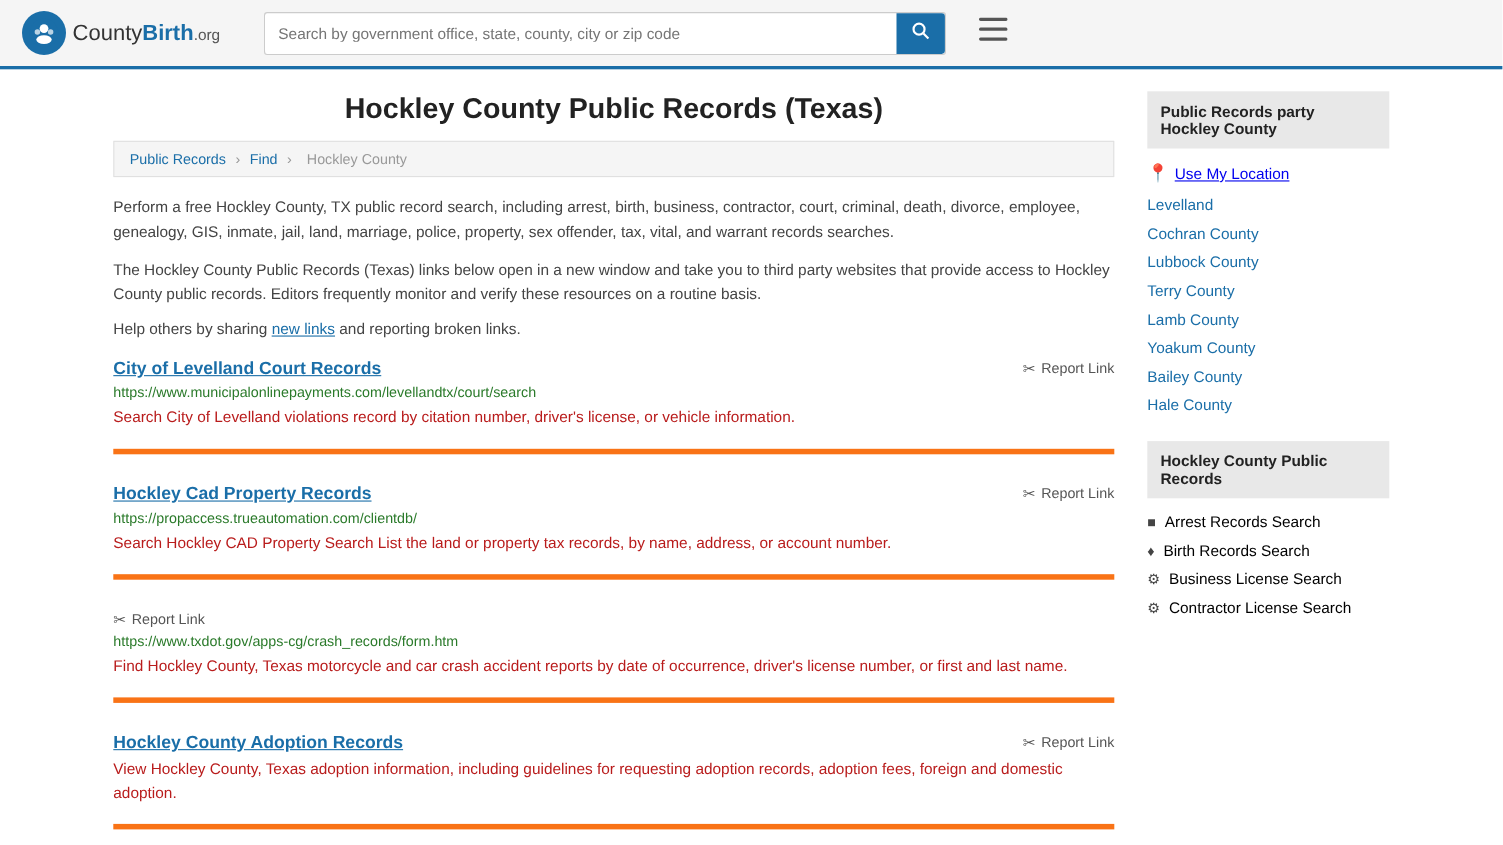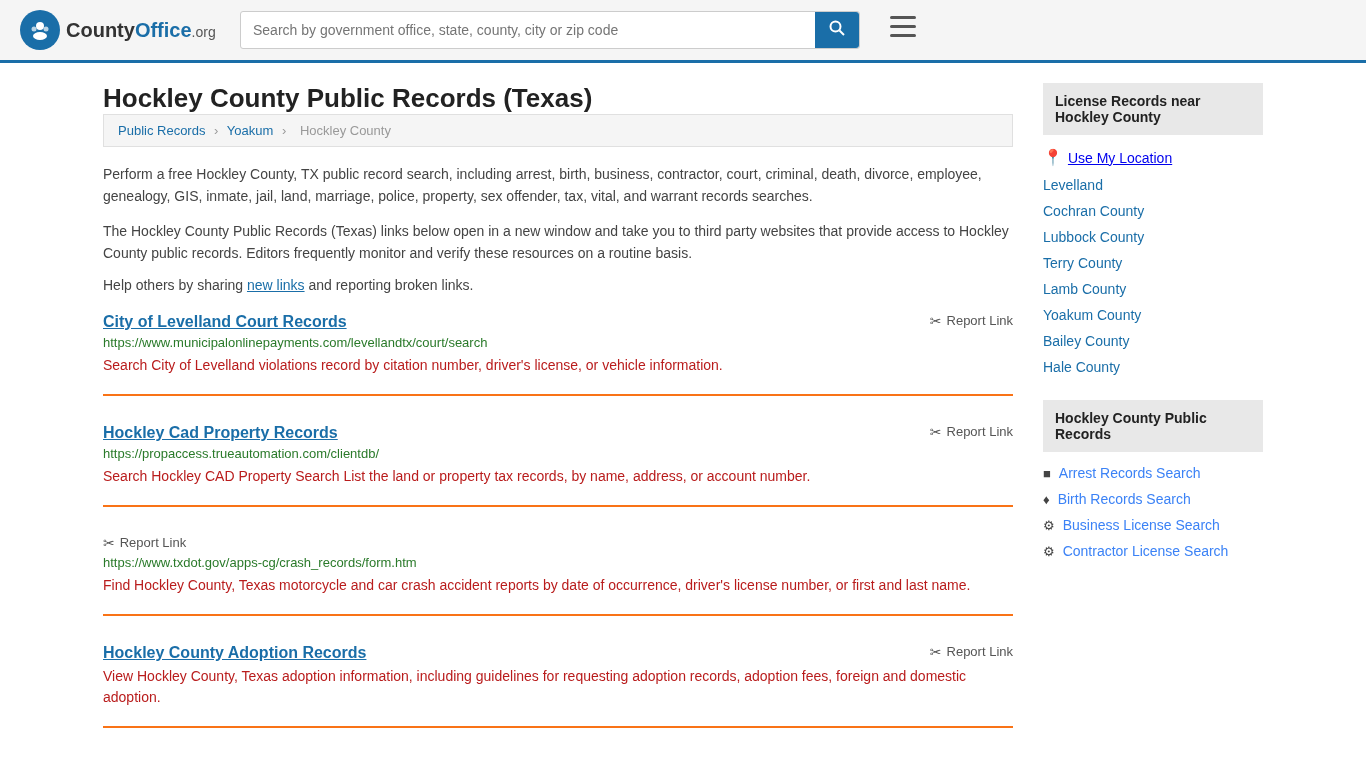--- a/index.html
+++ b/index.html
@@ -77,20 +77,22 @@
     }
 
     
     .content {
       flex: 1;
     }
     .page-title {
       font-size: 26px;
       font-weight: bold;
       color: #222;
+      margin-bottom: 14px;
+      text-align: center;
     }
     .breadcrumb {
       background: #f5f5f5;
       border: 1px solid #e0e0e0;
       padding: 8px 14px;
       margin-bottom: 16px;
       font-size: 13px;
       color: #555;
     }
     .breadcrumb a {
@@ -113,21 +115,21 @@
       margin-bottom: 20px;
     }
     .share-text a {
       color: #1a6ea8;
       text-decoration: underline;
     }
 
     
     .record-entry {
       margin-bottom: 28px;
-      border-bottom: 2px solid #f97316;
+      border-bottom: 5px solid #f97316;
       padding-bottom: 18px;
     }
     .record-header {
       display: flex;
       justify-content: space-between;
       align-items: flex-start;
       margin-bottom: 4px;
     }
     .record-title {
       font-size: 16px;
@@ -202,41 +204,41 @@
       display: flex;
       align-items: center;
       gap: 8px;
       padding: 5px 0;
     }
     .rec-icon {
       font-size: 13px;
       color: #444;
     }
     .records-link-item a {
-      color: #3b82f6;
+      color: #000000;
       text-decoration: none;
       font-size: 14px;
     }
   </style>
 </head>
 <body>
 
 <header class="header">
   <div class="logo-area">
     <div class="logo-circle">
       <svg width="28" height="28" viewBox="0 0 28 28" fill="none">
         <circle cx="14" cy="14" r="13" fill="#1a6ea8"></circle>
         <circle cx="14" cy="10" r="4" fill="white"></circle>
         <ellipse cx="14" cy="20" rx="7" ry="4" fill="white"></ellipse>
         <circle cx="8" cy="13" r="2.5" fill="white" opacity="0.7"></circle>
         <circle cx="20" cy="13" r="2.5" fill="white" opacity="0.7"></circle>
       </svg>
     </div>
     <div>
-      <span style="font-size:20px;font-weight:bold;color:#333;">County</span><span style="font-size:20px;font-weight:bold;color:#1a6ea8;">Office</span><span style="font-size:14px;color:#555;">.org</span>
+      <span style="font-size:20px;font-weight:normal;color:#333;">County</span><span style="font-size:20px;font-weight:bold;color:#1a6ea8;">Birth</span><span style="font-size:14px;color:#555;">.org</span>
     </div>
   </div>
   <div class="search-bar">
     <input class="search-input" type="text" placeholder="Search by government office, state, county, city or zip code" style="">
     <button class="search-btn">
       <svg width="16" height="16" viewBox="0 0 16 16" fill="white">
         <circle cx="6.5" cy="6.5" r="5" stroke="white" stroke-width="2" fill="none"></circle>
         <line x1="10.5" y1="10.5" x2="15" y2="15" stroke="white" stroke-width="2"></line>
       </svg>
     </button>
@@ -252,21 +254,21 @@
 
 <div class="main-container">
 
   <div class="content">
 
     <h1 class="page-title">Hockley County Public Records (Texas)</h1>
 
     <div class="breadcrumb">
       <a href="#">Public Records</a>
       <span>›</span>
-      <a href="#">Yoakum</a>
+      <a href="#">Find</a>
       <span>›</span>
       <span>Hockley County</span>
     </div>
 
     <p class="description">Perform a free Hockley County, TX public record search, including arrest, birth, business, contractor, court, criminal, death, divorce, employee, genealogy, GIS, inmate, jail, land, marriage, police, property, sex offender, tax, vital, and warrant records searches.</p>
     <p class="description">The Hockley County Public Records (Texas) links below open in a new window and take you to third party websites that provide access to Hockley County public records. Editors frequently monitor and verify these resources on a routine basis.</p>
     <p class="share-text">
       <span>Help others by sharing </span><a href="#">new links</a><span> and reporting broken links.</span>
     </p>
 
@@ -313,21 +315,21 @@
       </div>
       <div class="record-desc">View Hockley County, Texas adoption information, including guidelines for requesting adoption records, adoption fees, foreign and domestic adoption.</div>
     </div>
       </div>
 
   </div>
 
   <aside class="sidebar">
 
     <div class="sidebar-section">
-      <div class="sidebar-header">License Records near Hockley County</div>
+      <div class="sidebar-header">Public Records party Hockley County</div>
       <div class="use-location">
         <span class="location-dot">📍</span>
         <a href="#">Use My Location</a>
       </div>
       <ul class="sidebar-list" id="nearby-list">
           <li><a href="#">Levelland</a></li>
           <li><a href="#">Cochran County</a></li>
           <li><a href="#">Lubbock County</a></li>
           <li><a href="#">Terry County</a></li>
           <li><a href="#">Lamb County</a></li>

